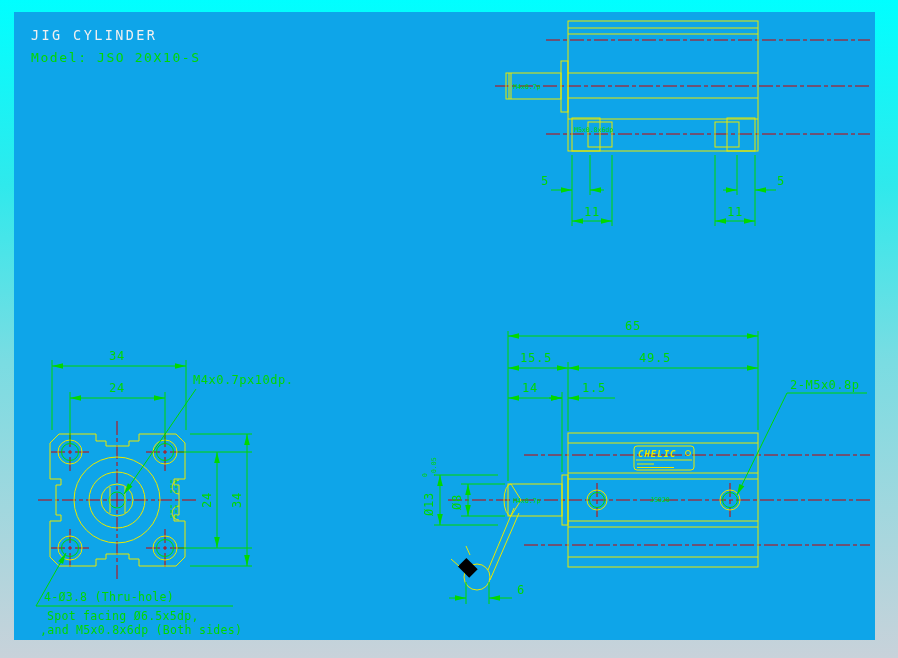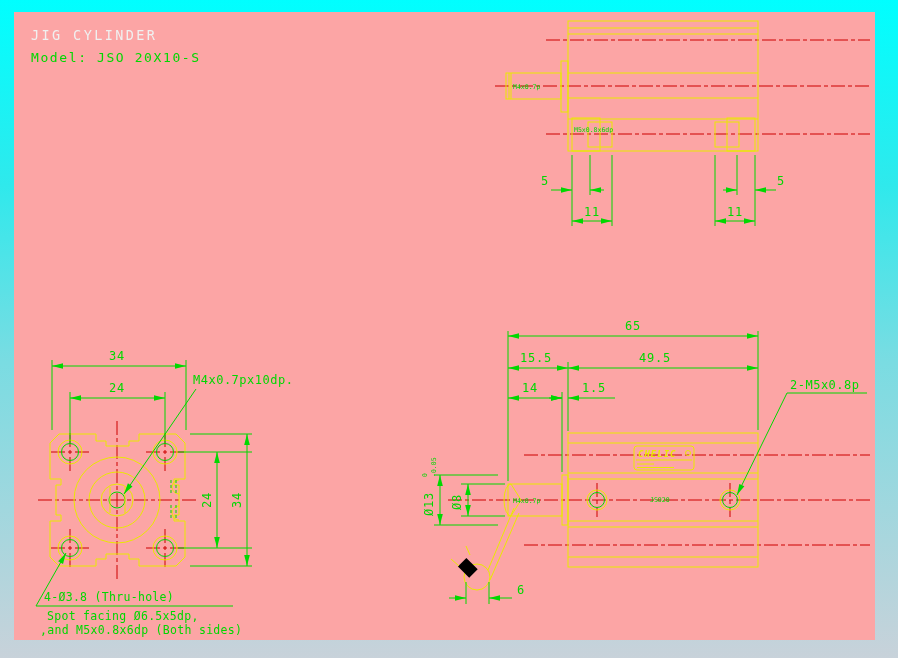--- a/index.html
+++ b/index.html
@@ -1,21 +1,21 @@
 <!DOCTYPE html>
 <html><head>
 <meta charset="utf-8">
 <style>
   html,body{margin:0;padding:0;}
   body{
     width:898px;height:658px;position:relative;overflow:hidden;
     background:linear-gradient(180deg,#00ffff 0%,#2fe9ec 28%,#7adce2 55%,#c8d2da 100%);
     font-family:"DejaVu Sans Mono",monospace;
   }
-  .canvas{position:absolute;left:14px;top:12px;width:861px;height:628px;background:#fca5a5;}
+  .canvas{position:absolute;left:14px;top:12px;width:861px;height:628px;background:#0ea5e9;}
   svg text{fill:#00d800;}
   .y{stroke:#e9e900;fill:none;stroke-width:1;}
   .g{stroke:#00d800;fill:none;stroke-width:1;}
   .gd{stroke:#00d800;fill:none;stroke-width:1;stroke-dasharray:3 2;}
   .r{stroke:#cc0000;fill:none;stroke-width:1;stroke-dasharray:14 3 4 3;}
   .t1{fill:#f0f0f0;font-size:13.5px;letter-spacing:2.4px;}
   .t2{fill:#00d800;font-size:13px;letter-spacing:1.6px;}
   .dt{font-size:12px;letter-spacing:0.8px;text-anchor:middle;}
   .nt{font-size:11.5px;letter-spacing:0.3px;text-anchor:start;}
   .lt{font-size:12px;letter-spacing:0.5px;text-anchor:start;}

